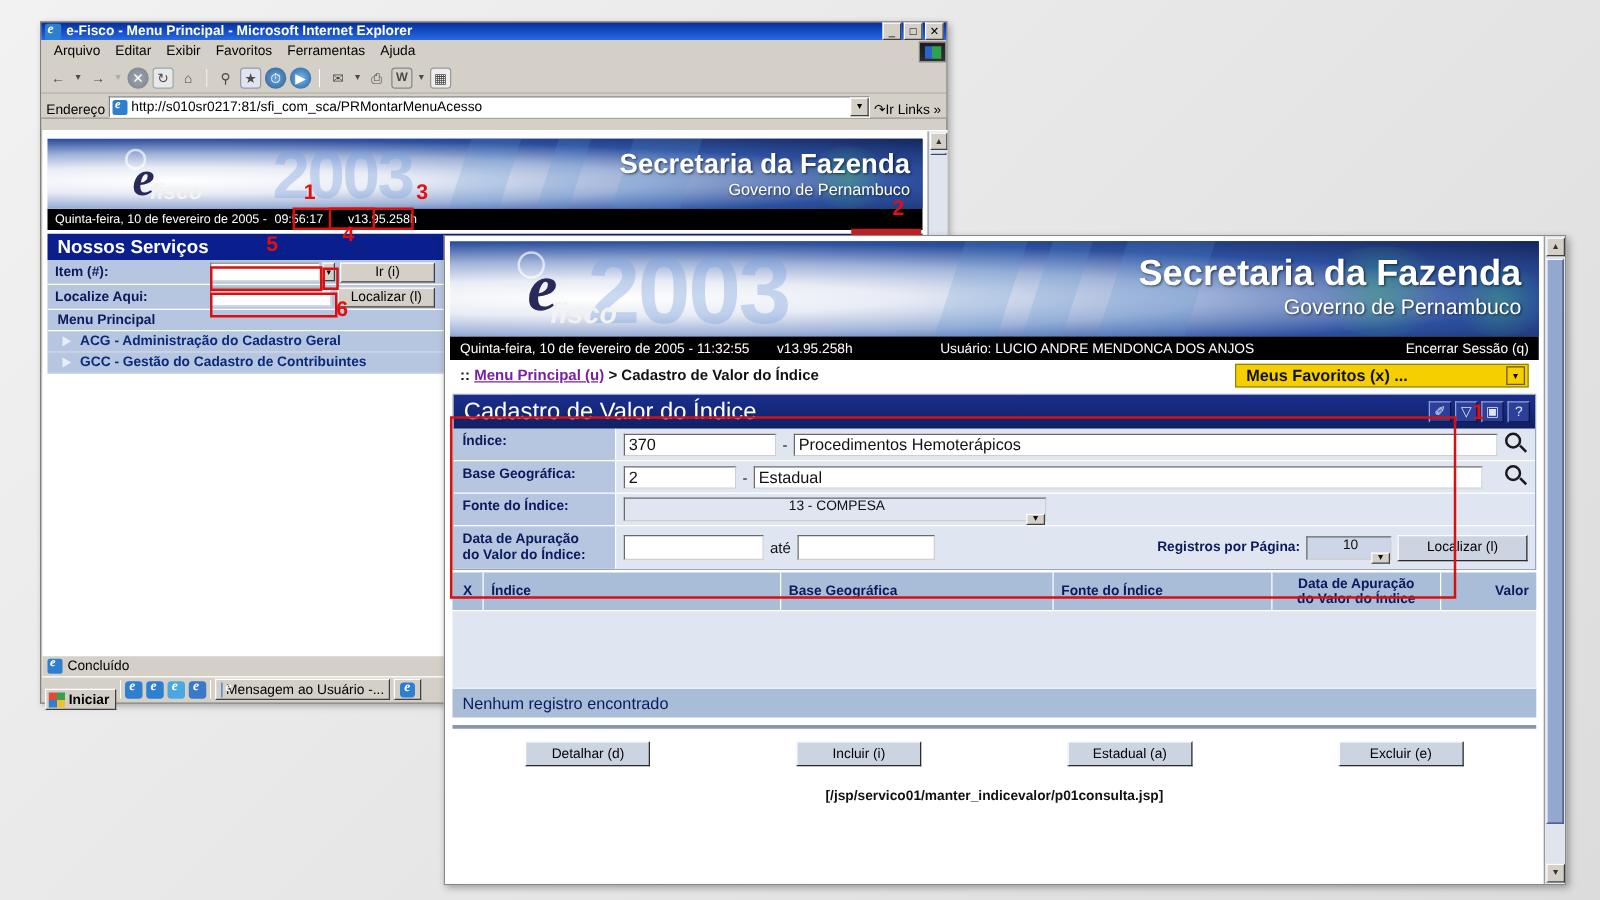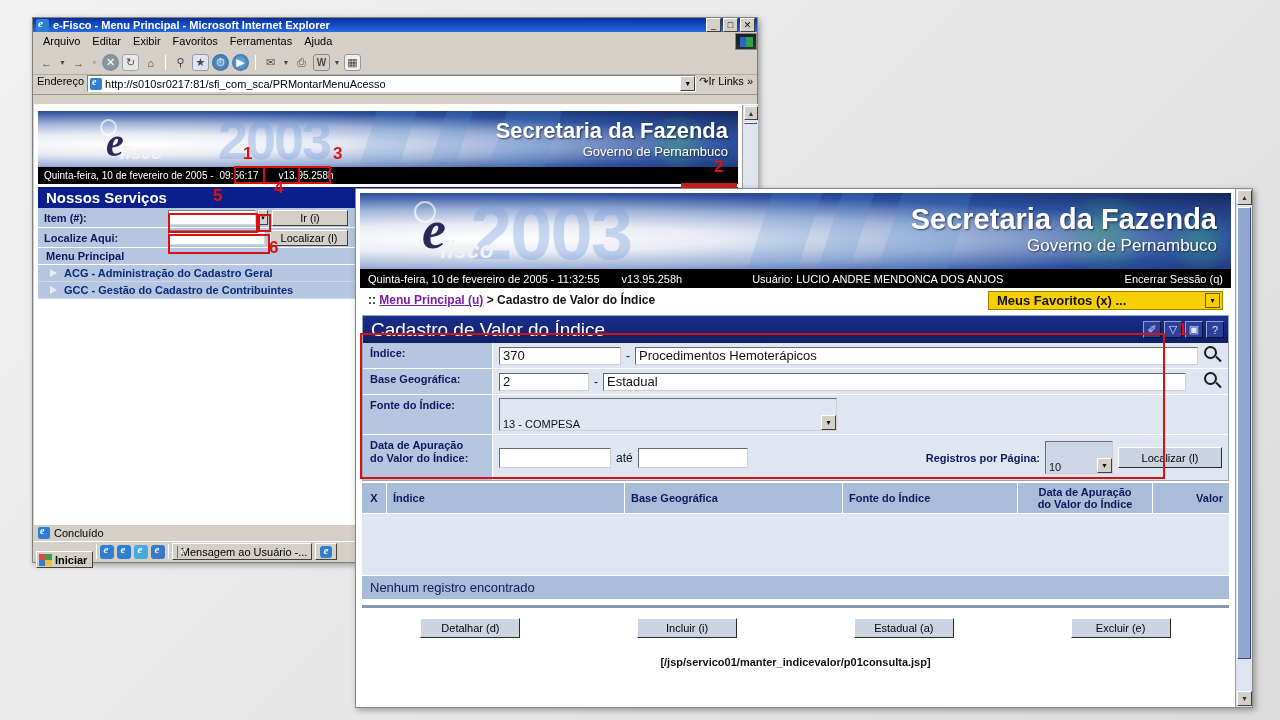--- a/index.html
+++ b/index.html
@@ -93,21 +93,21 @@
     border-radius:3px;
     position:relative;
     display:flex;align-items:center;justify-content:center;
     font: 11px "Liberation Sans", sans-serif;
     color:#4a4a4a;
   }
   .tb-sep { width:1px; height:15px; background:#9a958d; margin:0 3px;
             border-right:1px solid #fff; }
 
   .addrbar {
-    height: 20px; display:flex; align-items:flex-start;
+    height: 20px; display:flex; align-items:flex-end;
     padding: 0 4px; gap:3px;
     background:#d4d0c8;
     border-bottom:1px solid #9a958d;
   }
   .addrbar .lbl { font:11px "Liberation Sans",sans-serif; color:#000; }
   .addrbox {
     flex:1; height:17px;
     background:#fff;
     border:1px solid; border-color:#808080 #fff #fff #808080;
     display:flex; align-items:center; gap:3px; padding-left:2px;
@@ -291,24 +291,24 @@
   .mag{ position:relative; width:19px; height:19px; flex:none; }
   .mag .ring{
     position:absolute; left:1px; top:0;
     width:13px;height:13px;border:2px solid #1a1a1a;border-radius:50%;
   }
   .mag .hdl{
     position:absolute; left:12px; top:12px;
     width:7px;height:2px;background:#1a1a1a;transform:rotate(45deg);
   }
   .sel{
-    height:33px; background:#dfe6f2;
+    height:19px; background:#dfe6f2;
     border:1px solid; border-color:#6a6a6a #cfcfcf #cfcfcf #6a6a6a;
-    display:flex; align-items:flex-end; padding:0 0 0 3px;
-    font:11px "Liberation Sans",sans-serif; color:#111;
+    display:flex; align-items:center; padding:0 0 0 3px;
+    font:11px "Liberation Sans",sans-serif; color:#111;flex-direction:column;
   }
   .sel .arr{
     margin-left:auto; width:15px; height:15px; background:#d4d0c8;
     border:1px solid; border-color:#fff #404040 #404040 #fff;
     display:flex;align-items:center;justify-content:center;font-size:7px;
   }
 
   .thead{ display:flex; background:#a9bcd8; }
   .thead .th{
     font:bold 11px "Liberation Sans",sans-serif; color:#0a1a5c;

